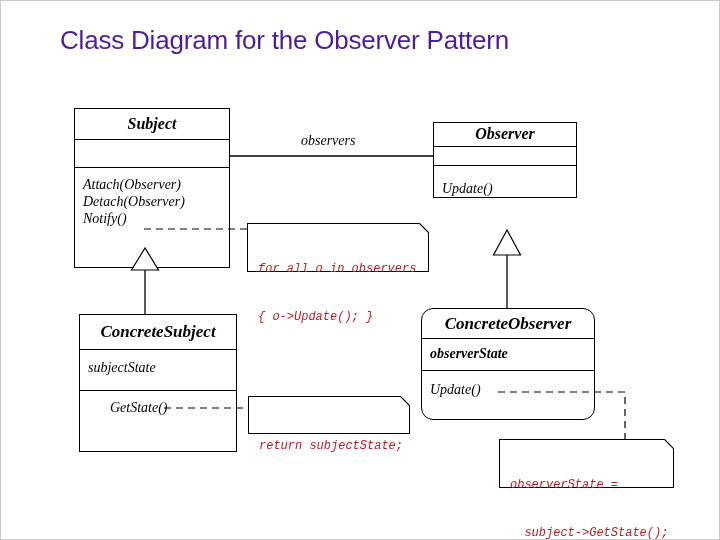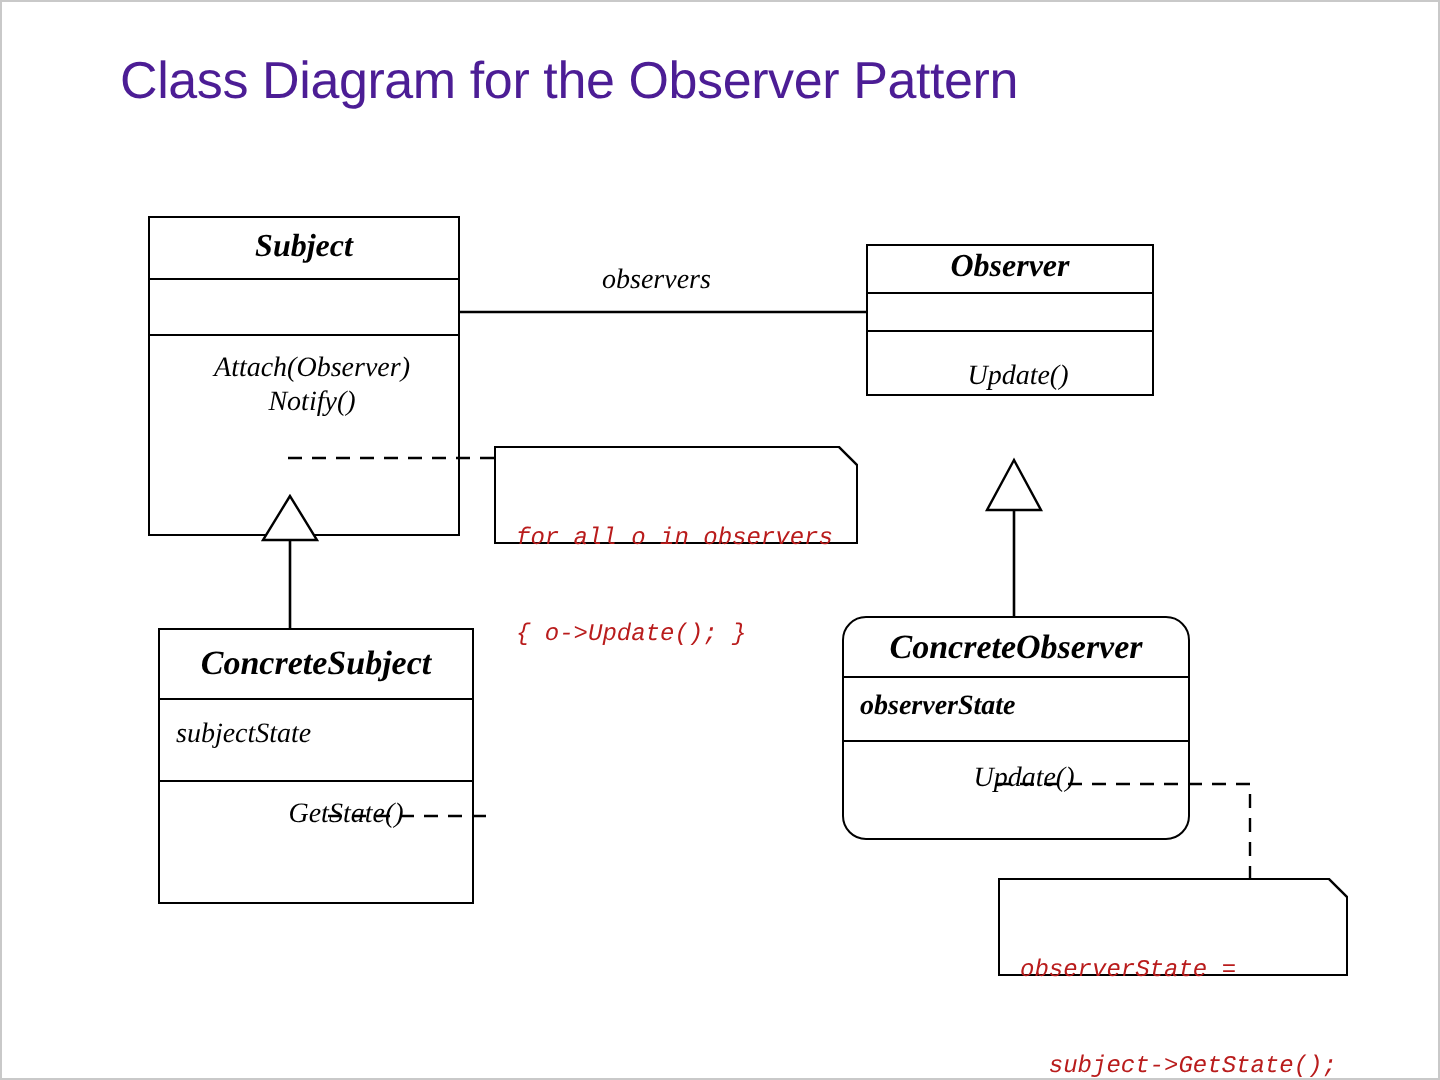--- a/index.html
+++ b/index.html
@@ -36,21 +36,20 @@
   .uml-attrs{
     border-bottom:1px solid #000;
     font-style:italic;font-size:14px;
     padding-left:8px;box-sizing:border-box;
   }
   .uml-methods{
     flex:1;
     font-style:italic;font-size:14px;
     padding-left:8px;line-height:17px;
     box-sizing:border-box;
-    text-align:center;
   }
   
   .assoc-label{
     position:absolute;left:300px;top:132px;width:106px;
     text-align:left;
     font-style:italic;font-size:14px;color:#000;
   }
   
   .note{
     position:absolute;
@@ -80,20 +79,21 @@
 
 <div class="slide">
 
   <div class="title">Class Diagram for the Observer Pattern</div>
 
   <div class="uml-class" style="left:73px;top:107px;width:156px;height:160px;">
     <div class="uml-name" style="height:31px;">Subject</div>
     <div class="uml-attrs" style="height:28px;"></div>
     <div class="uml-methods" style="padding-top:8px;">
       <div>Attach(Observer)</div>
+      <div>Detach(Observer)</div>
       <div>Notify()</div>
     </div>
   </div>
 
   <div class="uml-class" style="left:432px;top:121px;width:144px;height:76px;">
     <div class="uml-name" style="height:29px;">Observer</div>
     <div class="uml-attrs" style="height:23px;"></div>
     <div class="uml-methods" style="padding-top:14px;">
       <div>Update()</div>
     </div>
@@ -123,20 +123,27 @@
 
   <div class="note" style="left:246px;top:222px;width:182px;height:49px;">
     <div>for all o in observers</div>
     <div>{ o-&gt;Update(); }</div>
     <svg class="ear" width="10" height="10" viewBox="0 0 10 10">
       <path d="M0 0 L10 0 L10 10 Z" fill="#ffffff"></path>
       <path d="M0 0 L10 10" stroke="#000" stroke-width="1.2" fill="none"></path>
     </svg>
   </div>
 
+  <div class="note" style="left:247px;top:395px;width:162px;height:38px;padding-top:9px;">
+    <div>return subjectState;</div>
+    <svg class="ear" width="10" height="10" viewBox="0 0 10 10">
+      <path d="M0 0 L10 0 L10 10 Z" fill="#ffffff"></path>
+      <path d="M0 0 L10 10" stroke="#000" stroke-width="1.2" fill="none"></path>
+    </svg>
+  </div>
 
   <div class="note" style="left:498px;top:438px;width:175px;height:49px;">
     <div>observerState =</div>
     <div>  subject-&gt;GetState();</div>
     <svg class="ear" width="10" height="10" viewBox="0 0 10 10">
       <path d="M0 0 L10 0 L10 10 Z" fill="#ffffff"></path>
       <path d="M0 0 L10 10" stroke="#000" stroke-width="1.2" fill="none"></path>
     </svg>
   </div>
 

